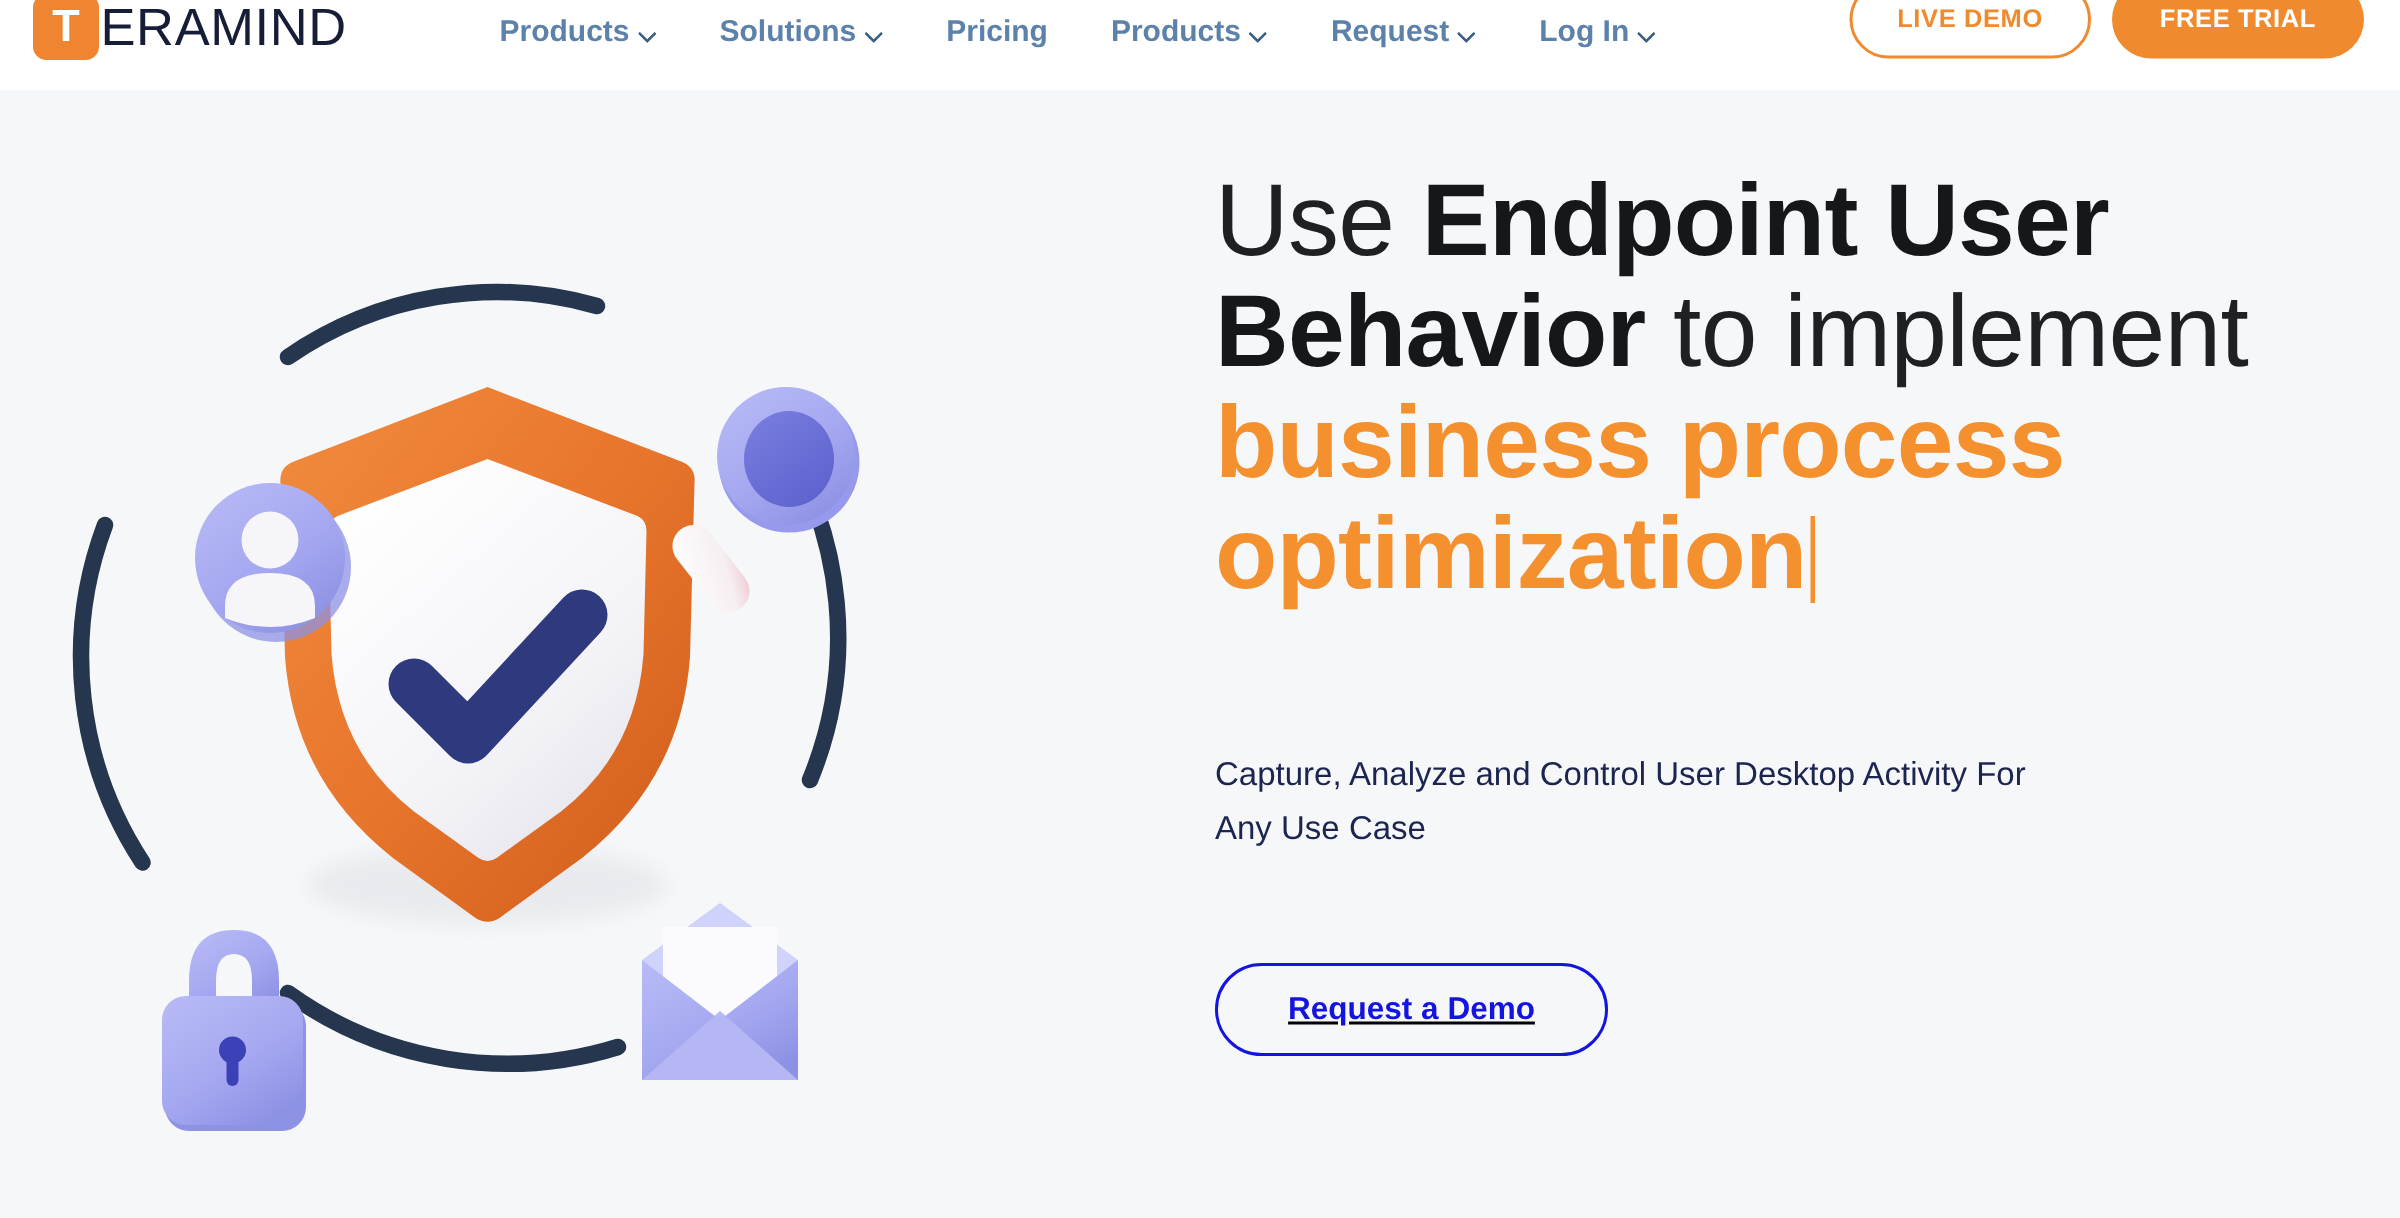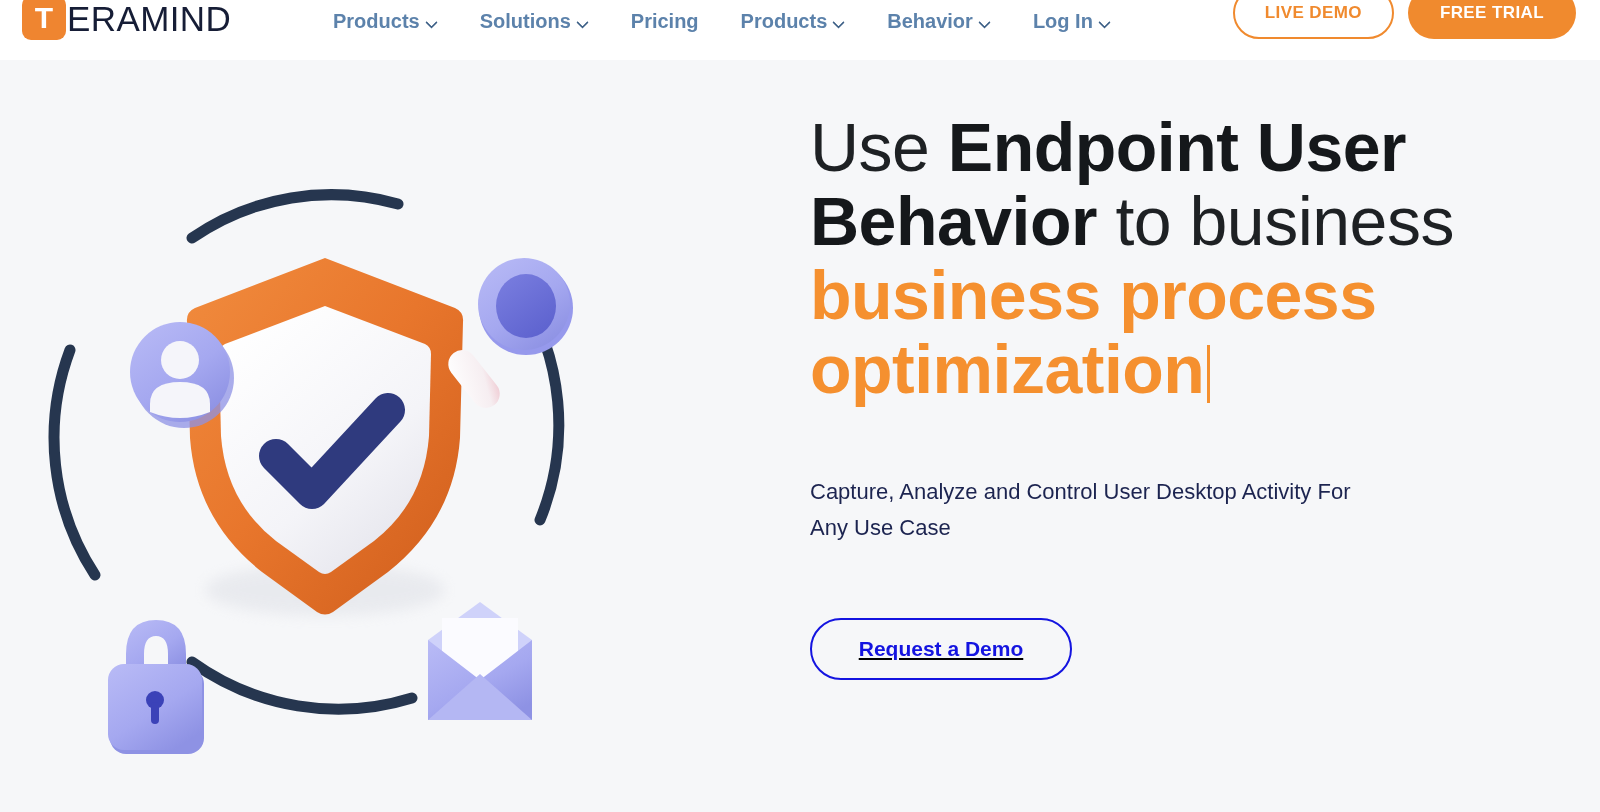--- a/index.html
+++ b/index.html
@@ -125,21 +125,21 @@
   .headline .accent { color: #f5902f; font-weight: 700; text-align: right; }
   .cursor {
     display: inline-block;
     width: 3px; height: 58px;
     background: #f5902f;
     vertical-align: -10px;
     margin-left: 3px;
   }
 
   .subtitle {
-    margin-top: 68px;
+    margin-top: 92px;
     font-size: 22px;
     line-height: 36px;
     color: #1c2450;
     font-weight: 400;
     max-width: 560px;
   }
 
   .hero-ctas {
     margin-top: 72px;
     display: flex; align-items: flex-end; gap: 48px; text-decoration: underline;
@@ -186,21 +186,21 @@
       <span class="caret"></span>
     </div>
     <div class="nav-item">
       <span>Pricing</span>
     </div>
     <div class="nav-item">
       <span>Products</span>
       <span class="caret"></span>
     </div>
     <div class="nav-item">
-      <span>Behavior</span>
+      <span>Request</span>
       <span class="caret"></span>
     </div>
     <div class="nav-item">
       <span>Log In</span>
       <span class="caret"></span>
     </div>
   </nav>
 
   <div class="header-ctas">
     <div class="btn-live-demo">LIVE DEMO</div>
@@ -308,21 +308,21 @@
         <path d="M 10 40 L 62 2 L 114 40 L 114 118 L 10 118 Z" fill="#cfd2fa"></path>
         <path d="M 24 18 L 100 18 L 100 92 L 24 92 Z" fill="#fbfbff"></path>
         <path d="M 10 40 L 62 80 L 114 40 L 114 120 L 10 120 Z" fill="url(#peri)"></path>
         <path d="M 10 120 L 62 74 L 114 120 Z" fill="#b4b7f3"></path>
       </g>
     </svg>
   </div>
 
   <div class="hero-copy">
 
-    <h1 class="headline"><span>Use </span><span class="b">Endpoint User Behavior</span><span> to business </span><span class="accent">business process optimization</span><span class="cursor"></span></h1>
+    <h1 class="headline"><span>Use </span><span class="b">Endpoint User Behavior</span><span> to implement </span><span class="accent">business process optimization</span><span class="cursor"></span></h1>
 
     <p class="subtitle">Capture, Analyze and Control User Desktop Activity For Any Use Case</p>
 
     <div class="hero-ctas">
       <div class="btn-request-demo">Request a Demo</div>
     </div>
 
   </div>
 </div>
 

